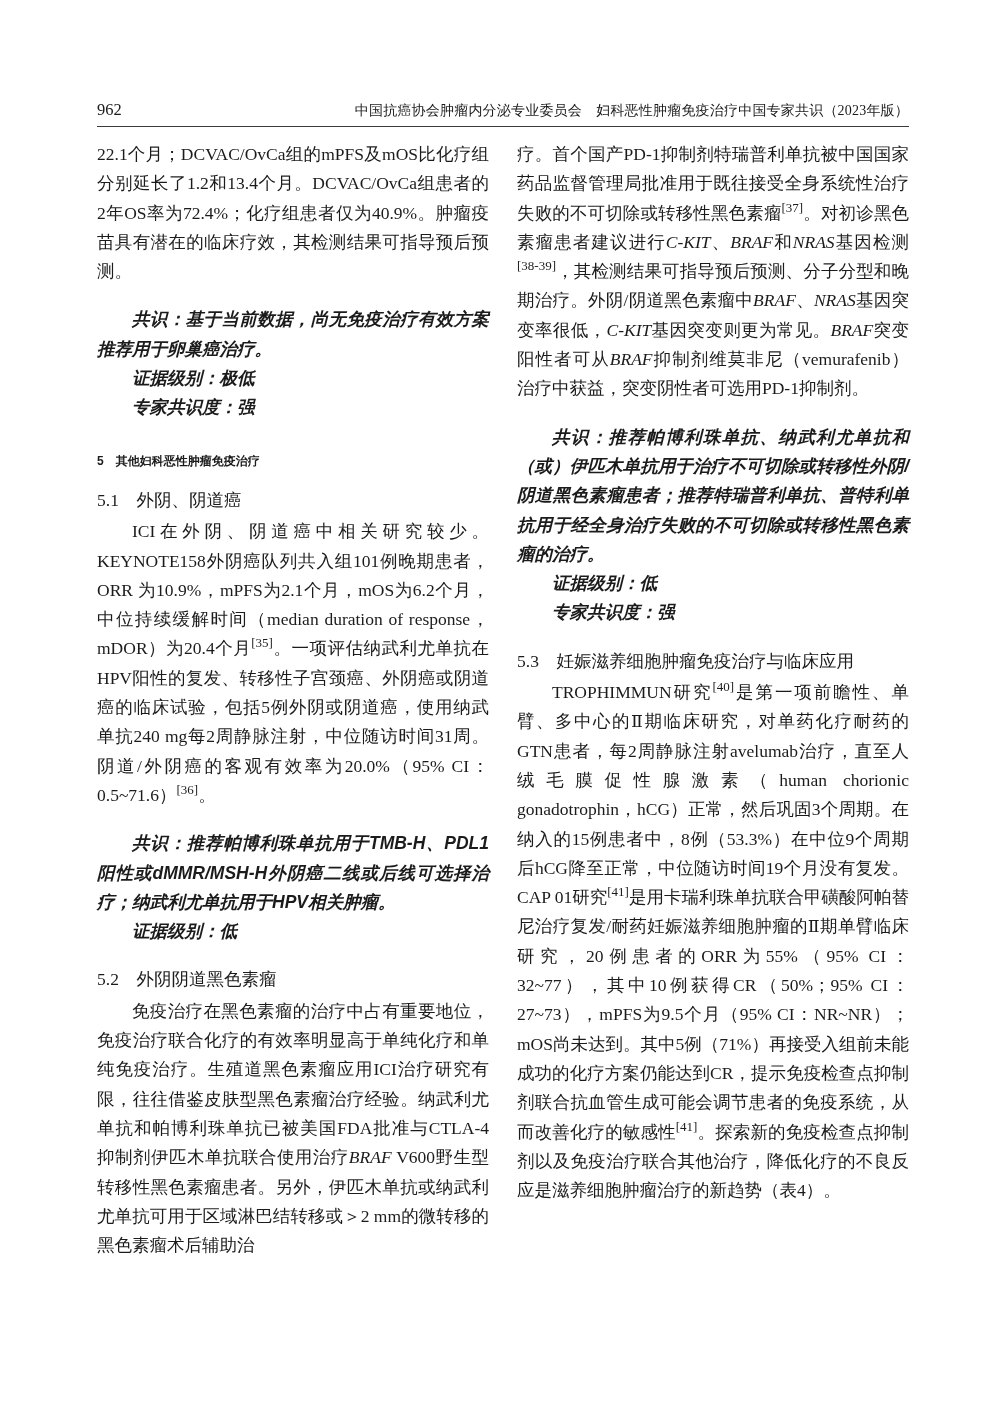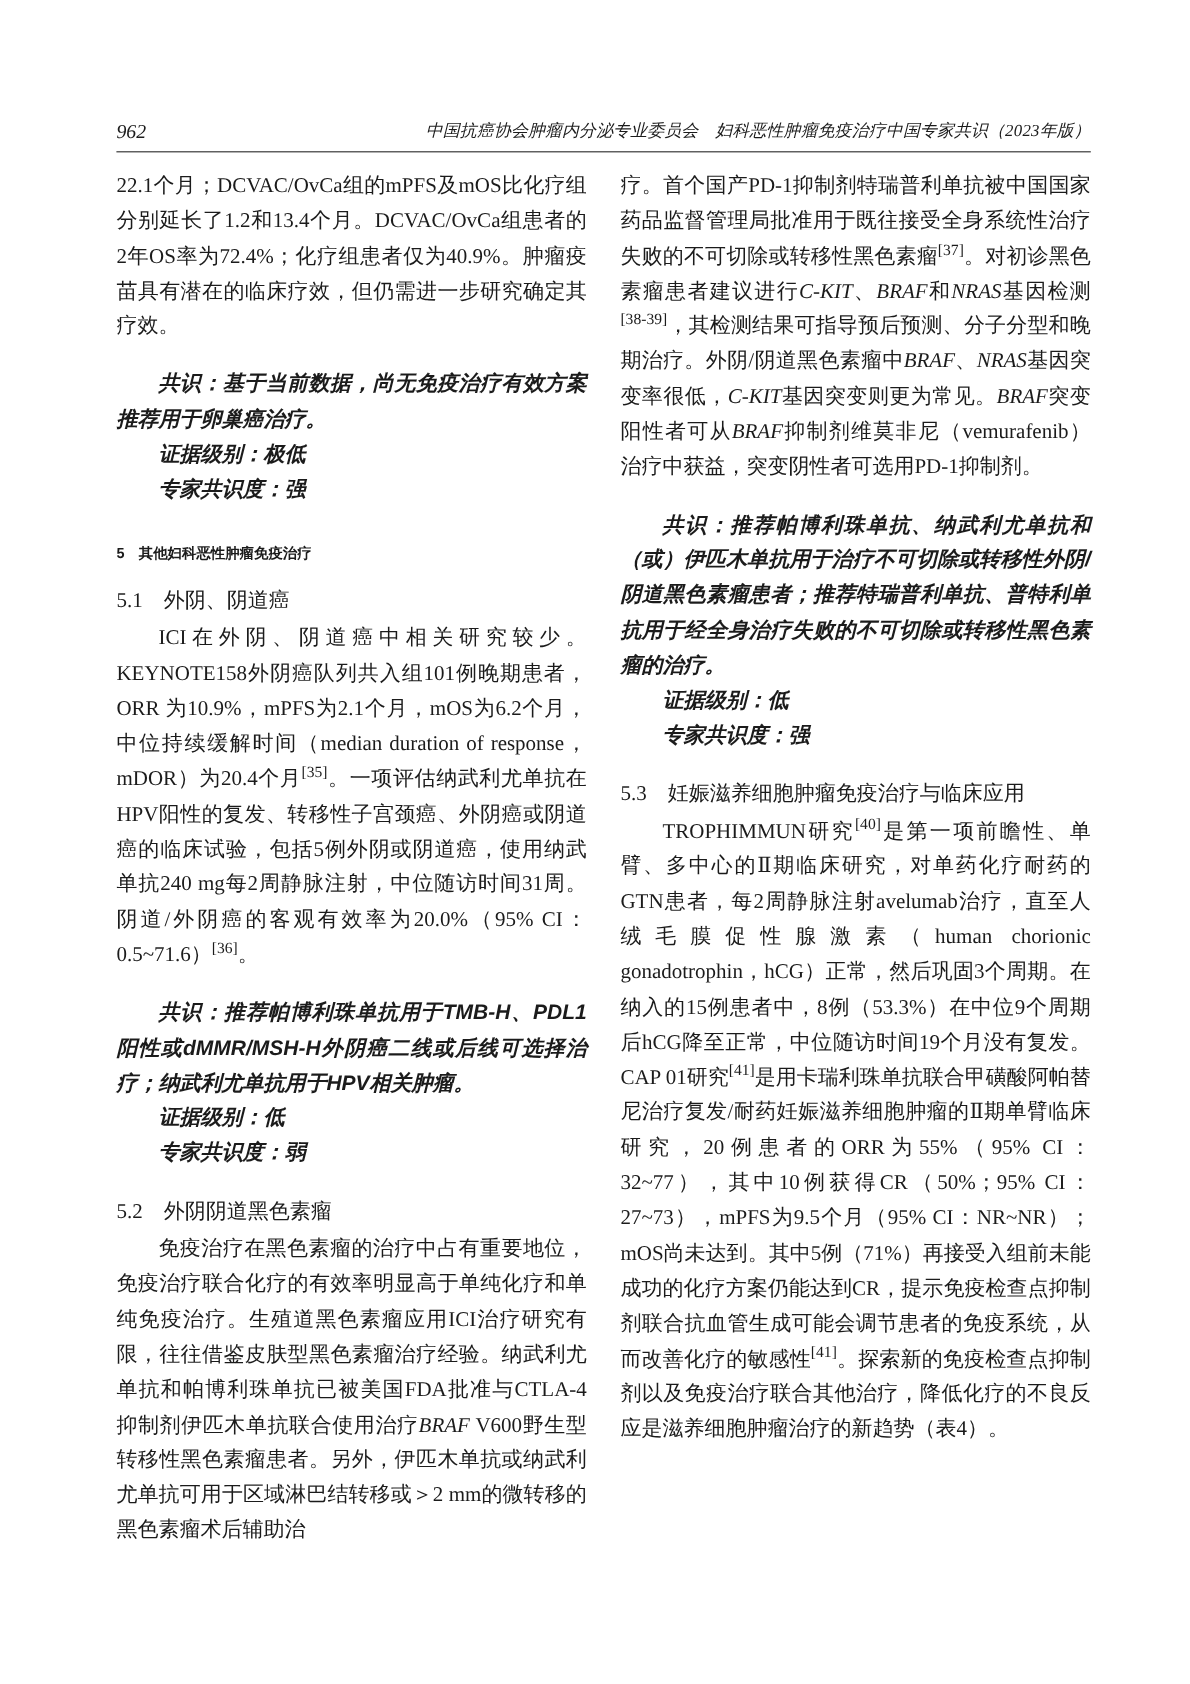--- a/index.html
+++ b/index.html
@@ -14,24 +14,23 @@
     box-sizing: border-box;
   }
   .content {
     margin-left: 97px;
     margin-right: 83px;
     padding-top: 100px;
   }
   .header-row {
     display: flex;
     justify-content: space-between;
-    align-items: flex-start;
+    align-items: flex-end;
     padding-bottom: 6px;
     border-bottom: 1.6px solid #3a3a3a;
-    font-style: italic;
   }
   .page-num { font-size: 16.5px; }
   .journal-title { font-size: 14px; letter-spacing: 0.2px; }
   .columns {
     display: flex;
     gap: 28px;
     margin-top: 13px;
   }
   .col {
     width: 392px;
@@ -76,37 +75,36 @@
   <div class="content">
 
     <div class="header-row">
       <span class="page-num">962</span>
       <span class="journal-title">中国抗癌协会肿瘤内分泌专业委员会　妇科恶性肿瘤免疫治疗中国专家共识（2023年版）</span>
     </div>
 
     <div class="columns">
 
       <div class="col">
-        <p class="p">22.1个月；DCVAC/OvCa组的mPFS及mOS比化疗组分别延长了1.2和13.4个月。DCVAC/OvCa组患者的2年OS率为72.4%；化疗组患者仅为40.9%。肿瘤疫苗具有潜在的临床疗效，但仍需进一步研究确定其疗效。</p>
+        <p class="p">22.1个月；DCVAC/OvCa组的mPFS及mOS比化疗组分别延长了1.2和13.4个月。DCVAC/OvCa组患者的2年OS率为72.4%；化疗组患者仅为40.9%。肿瘤疫苗具有潜在的临床疗效，其检测结果可指导预后预测。</p>
 
         <div class="consensus">
           <p class="cline">共识：基于当前数据，尚无免疫治疗有效方案推荐用于卵巢癌治疗。</p>
           <p class="cline">证据级别：极低</p>
           <p class="cline">专家共识度：强</p>
         </div>
 
         <h2 class="sec-h">5　其他妇科恶性肿瘤免疫治疗</h2>
         <h3 class="subsec-h">5.1　外阴、阴道癌</h3>
 
         <p class="p indent"><span>ICI在外阴、阴道癌中相关研究较少。KEYNOTE158外阴癌队列共入组101例晚期患者，ORR 为10.9%，mPFS为2.1个月，mOS为6.2个月，中位持续缓解时间（median duration of response，mDOR）为20.4个月</span><sup class="ref">[35]</sup><span>。一项评估纳武利尤单抗在HPV阳性的复发、转移性子宫颈癌、外阴癌或阴道癌的临床试验，包括5例外阴或阴道癌，使用纳武单抗240 mg每2周静脉注射，中位随访时间31周。阴道/外阴癌的客观有效率为20.0%（95% CI：0.5~71.6）</span><sup class="ref">[36]</sup><span>。</span></p>
 
         <div class="consensus">
           <p class="cline">共识：推荐帕博利珠单抗用于TMB-H、PDL1阳性或dMMR/MSH-H外阴癌二线或后线可选择治疗；纳武利尤单抗用于HPV相关肿瘤。</p>
           <p class="cline">证据级别：低</p>
-          <p class="cline">专家共识度：弱</p>
         </div>
 
         <h3 class="subsec-h">5.2　外阴阴道黑色素瘤</h3>
 
         <p class="p indent"><span>免疫治疗在黑色素瘤的治疗中占有重要地位，免疫治疗联合化疗的有效率明显高于单纯化疗和单纯免疫治疗。生殖道黑色素瘤应用ICI治疗研究有限，往往借鉴皮肤型黑色素瘤治疗经验。纳武利尤单抗和帕博利珠单抗已被美国FDA批准与CTLA-4抑制剂伊匹木单抗联合使用治疗</span><i>BRAF</i><span> V600野生型转移性黑色素瘤患者。另外，伊匹木单抗或纳武利尤单抗可用于区域淋巴结转移或＞2 mm的微转移的黑色素瘤术后辅助治</span></p>
       </div>
 
       <div class="col">
         <p class="p"><span>疗。首个国产PD-1抑制剂特瑞普利单抗被中国国家药品监督管理局批准用于既往接受全身系统性治疗失败的不可切除或转移性黑色素瘤</span><sup class="ref">[37]</sup><span>。对初诊黑色素瘤患者建议进行</span><i>C-KIT</i><span>、</span><i>BRAF</i><span>和</span><i>NRAS</i><span>基因检测</span><sup class="ref">[38-39]</sup><span>，其检测结果可指导预后预测、分子分型和晚期治疗。外阴/阴道黑色素瘤中</span><i>BRAF</i><span>、</span><i>NRAS</i><span>基因突变率很低，</span><i>C-KIT</i><span>基因突变则更为常见。</span><i>BRAF</i><span>突变阳性者可从</span><i>BRAF</i><span>抑制剂维莫非尼（vemurafenib）治疗中获益，突变阴性者可选用PD-1抑制剂。</span></p>
 

